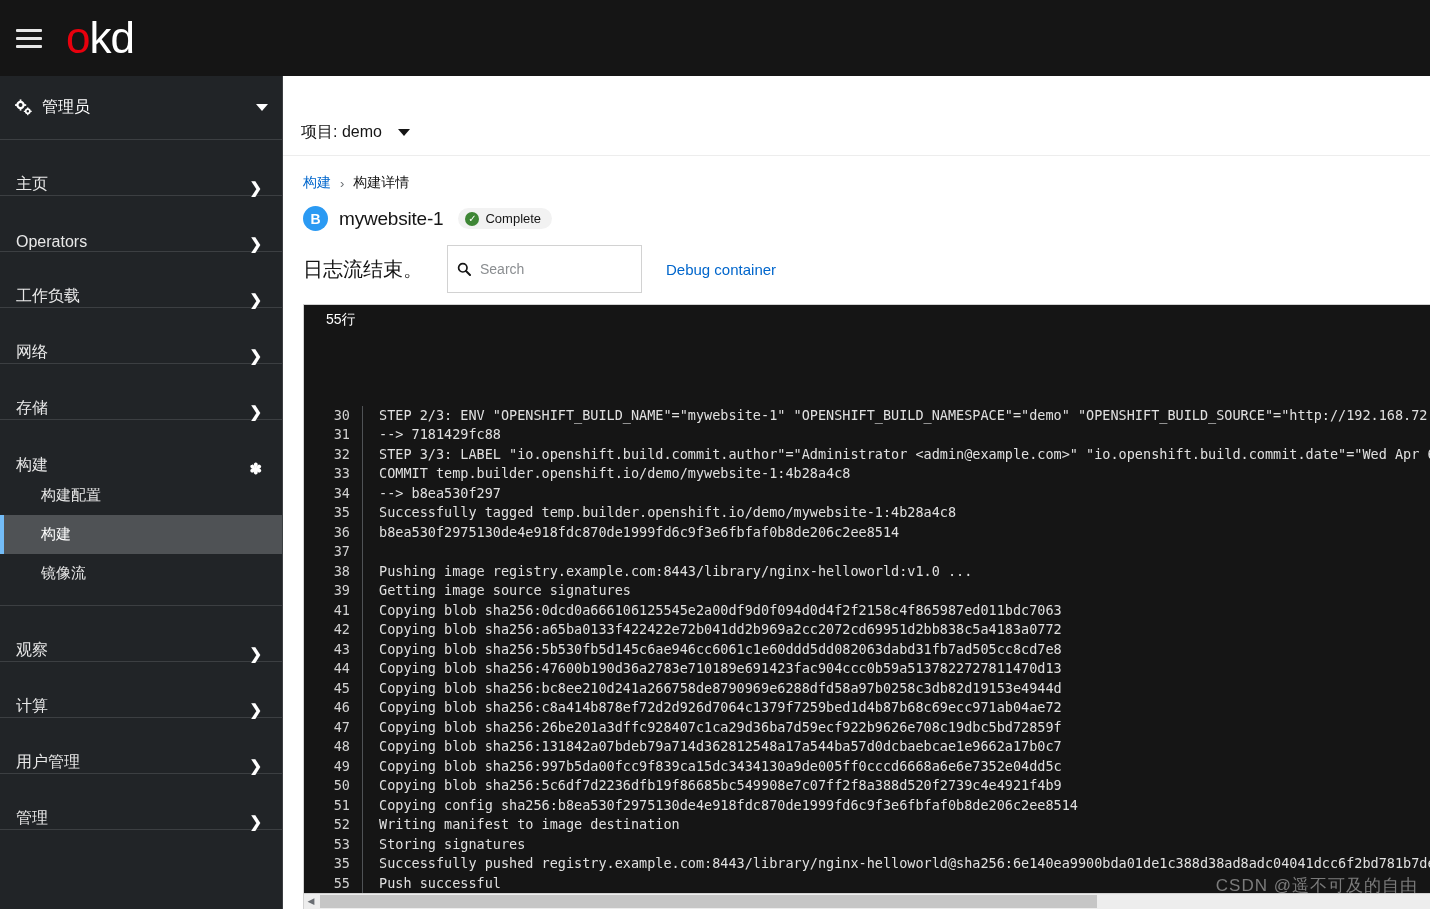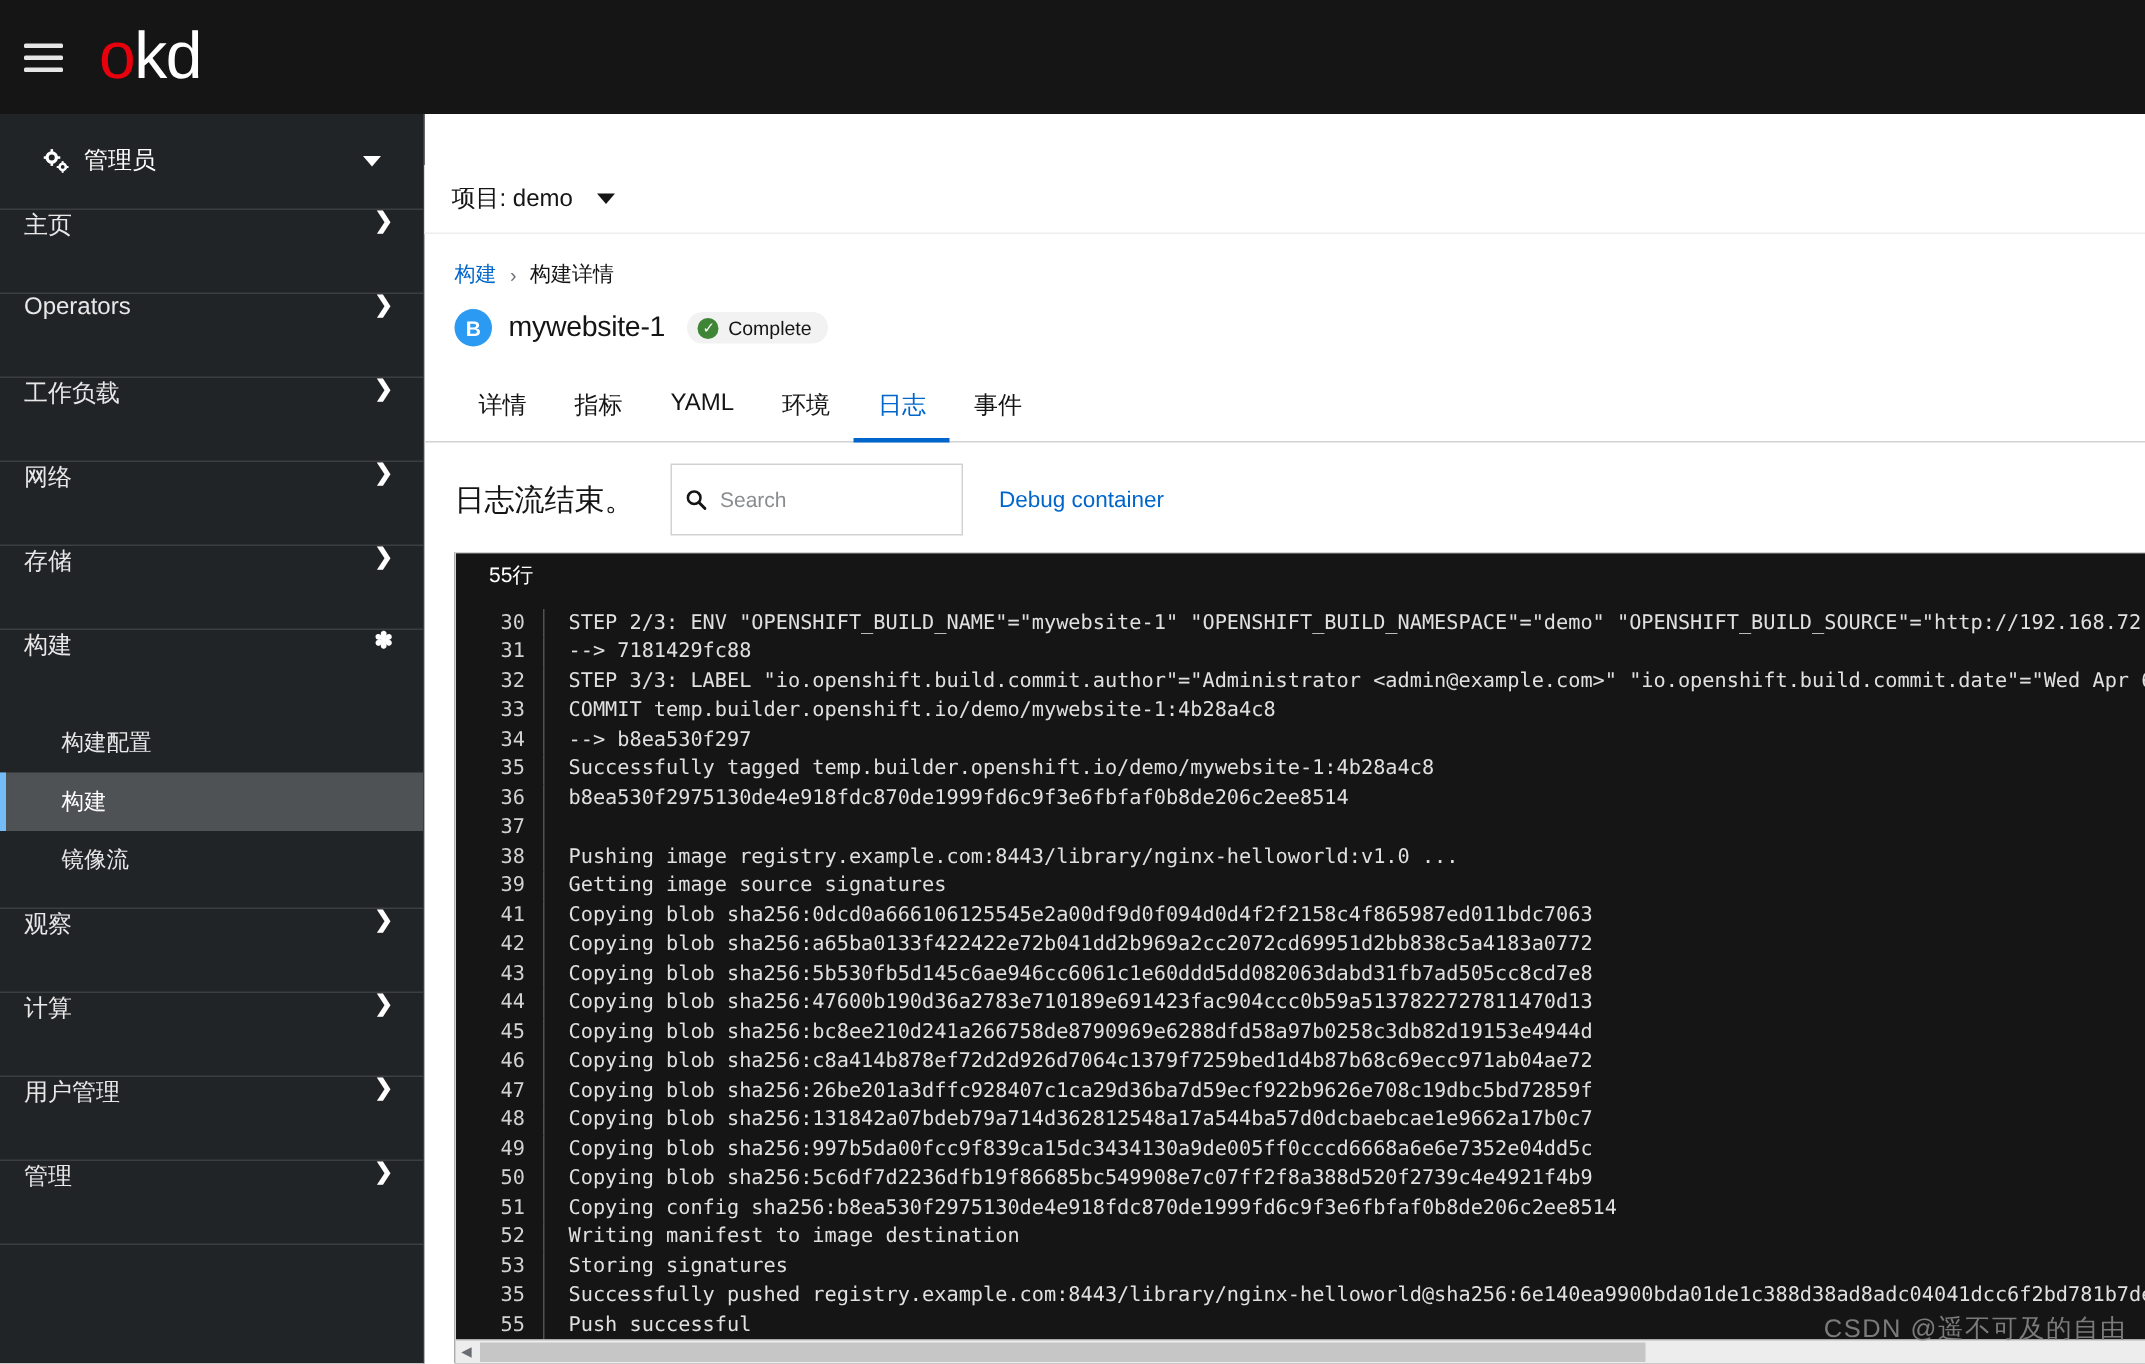--- a/index.html
+++ b/index.html
@@ -28,32 +28,32 @@
 
   
   .body-split { flex: 1 1 auto; display: flex; min-height: 0; }
 
   
   .sidebar {
     width: 283px; flex: 0 0 283px; background: #212427;
     overflow: hidden; border-right: 1px solid #3c3f42;
   }
   .perspective {
-    height: 64px; display: flex; align-items: center; padding: 0 28px;
+    height: 64px; display: flex; align-items: center; padding: 0 14px;
     color: #fff; font-size: 16px; gap: 10px; cursor: pointer;
     border-bottom: 1px solid #3c3f42;
   }
   .persp-icon { width: 18px; height: 18px; display:flex; align-items:center; justify-content:center; }
   .persp-label { flex: 1 1 auto; }
   .caret-down {
     width: 0; height: 0; border-left: 6px solid transparent;
     border-right: 6px solid transparent; border-top: 7px solid #fff;
   }
   .nav-item {
-    height: 56px; display: flex; align-items: flex-start; padding: 0 20px 0 16px;
+    height: 56px; display: flex; align-items: flex-end; padding: 0 20px 0 16px;
     color: #e8e8e8; font-size: 16px; cursor: pointer;
     border-bottom: 1px solid #3c3f42;
     background: #212427;
   }
   .nav-item .nav-label { flex: 1 1 auto; }
   .chev { color: #ffffff; font-size: 15px; font-weight: bold; line-height: 1; }
   .nav-section { border-bottom: 1px solid #3c3f42; }
   .nav-section .nav-item { border-bottom: none; }
   .sub-item {
     height: 39px; display: flex; align-items: center;
@@ -280,28 +280,20 @@
         <div class="title-row">
           <span class="res-badge">B</span>
           <span class="res-title">mywebsite-1</span>
           <span class="status-pill">
             <span class="status-dot">✓</span>
             <span>Complete</span>
           </span>
         </div>
       </div>
 
-      <div class="tabs">
-        <div class="tab">详情</div>
-        <div class="tab">指标</div>
-        <div class="tab">YAML</div>
-        <div class="tab">环境</div>
-        <div class="tab active">日志</div>
-        <div class="tab">事件</div>
-      </div>
 
       <div class="log-toolbar">
         <span class="log-status">日志流结束。</span>
         <div class="search-box">
           <span class="mag">
             <svg width="14" height="14" viewBox="0 0 14 14">
               <circle cx="5.8" cy="5.8" r="4.2" fill="none" stroke="#151515" stroke-width="1.7"></circle>
               <line x1="9" y1="9" x2="13" y2="13" stroke="#151515" stroke-width="2" stroke-linecap="round"></line>
             </svg>
           </span>

